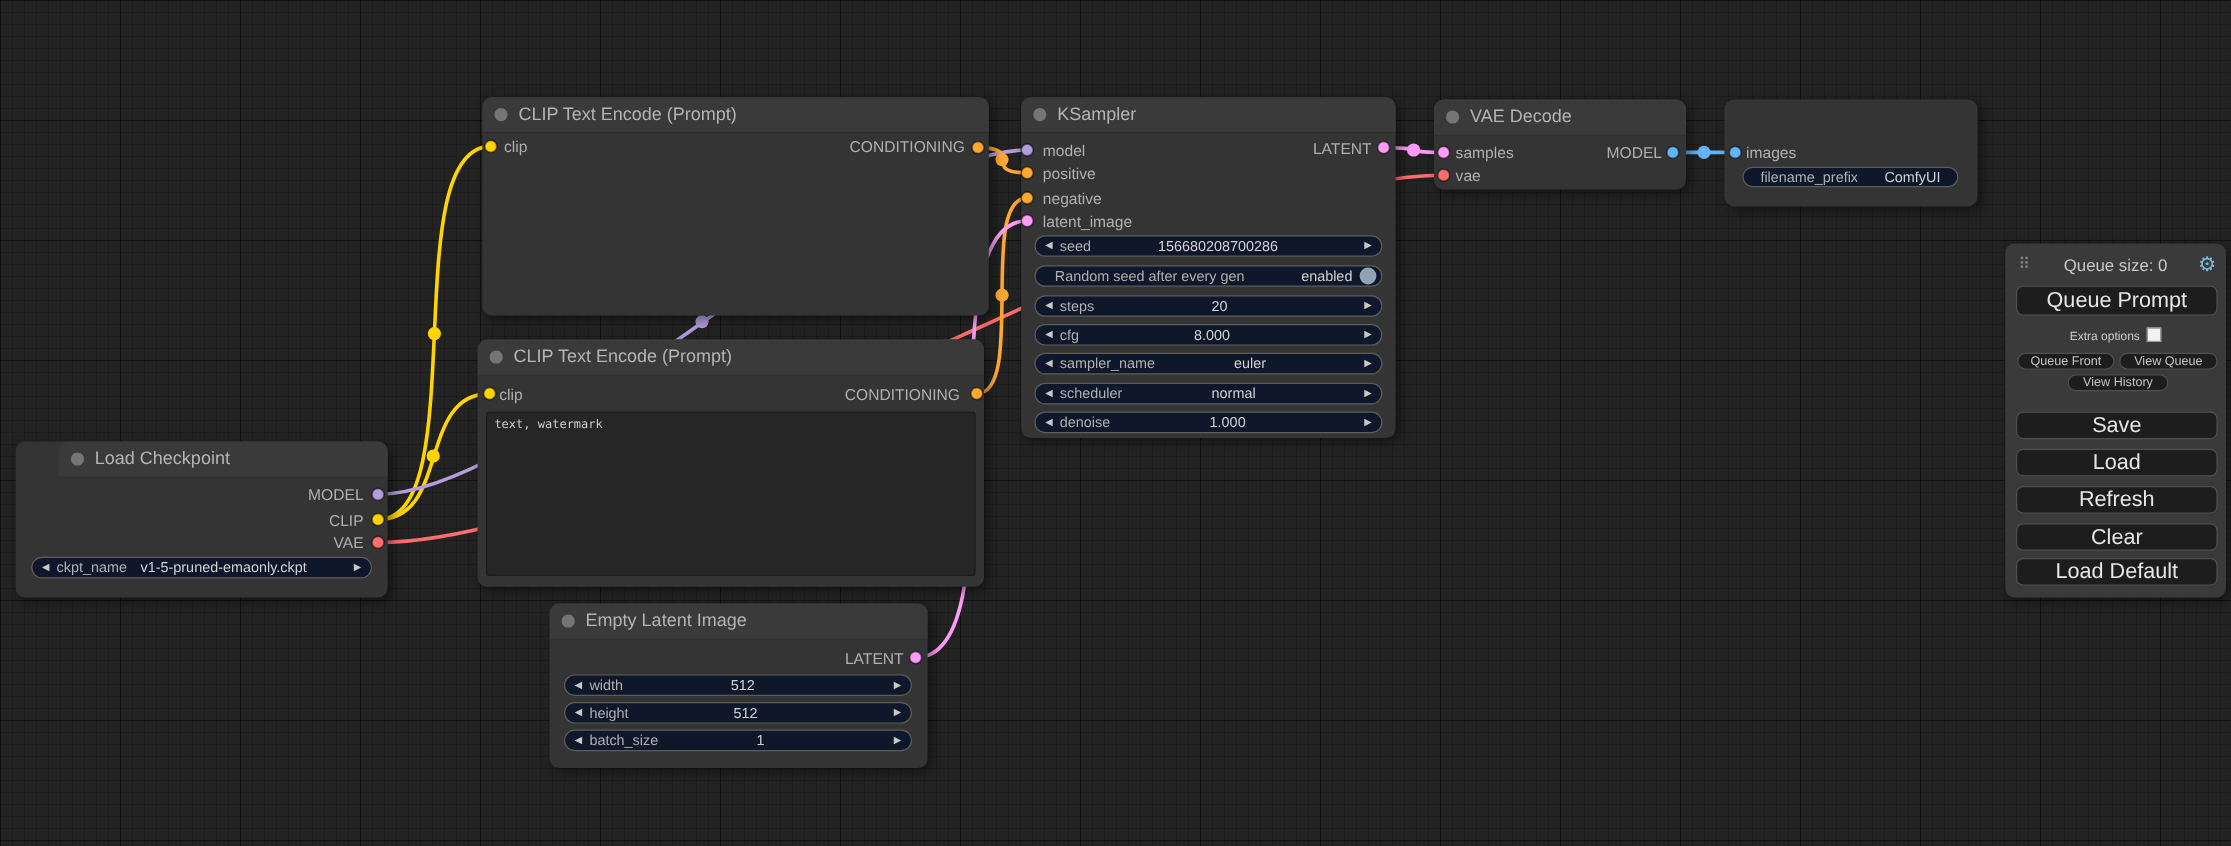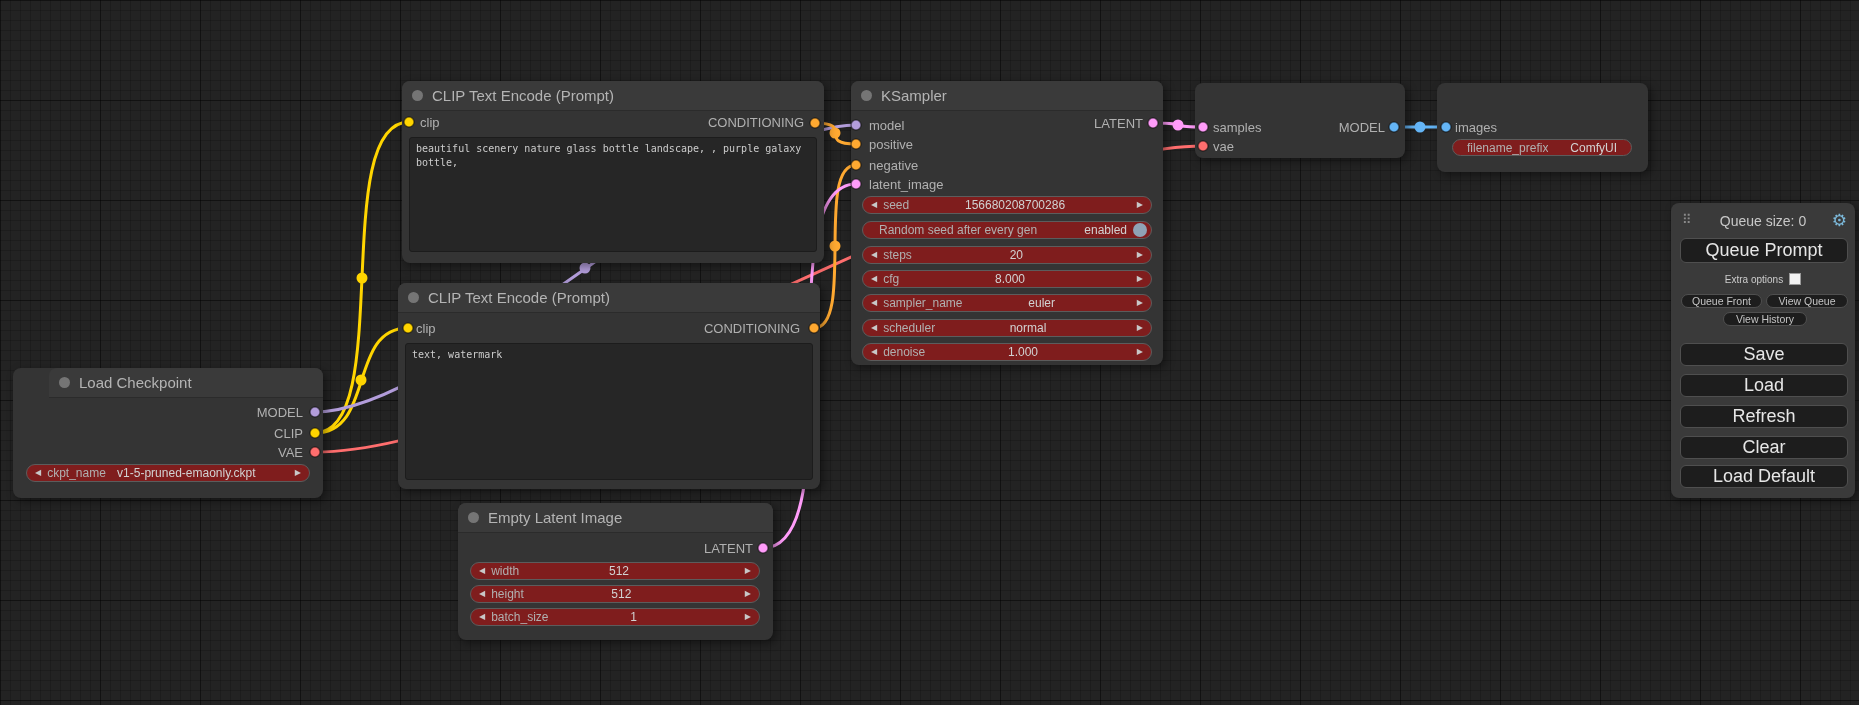--- a/index.html
+++ b/index.html
@@ -31,21 +31,21 @@
   .node-title { font-size:15px; color:#b4b4b4; white-space:nowrap; }
   .port-row { position:absolute; height:20px; display:flex; align-items:center; font-size:13px; color:#b0b0b0; }
   .in-row  { left:18px; }
   .out-row { right:20px; }
   .textbox {
     position:absolute; background:#262626; border:1px solid #1c1c1c; border-radius:3px;
     font-family:"DejaVu Sans Mono", monospace; font-size:10px; line-height:14px;
     color:#cccccc; padding:4px 6px; white-space:pre-wrap; word-break:break-word;
   }
   .widget {
-    position:absolute; height:18px; background:#7f1d1d; border:1px solid #5c5c5c;
+    position:absolute; height:18px; background:#0f172a; border:1px solid #5c5c5c;
     border-radius:10px; display:flex; align-items:center; font-size:12px;
     padding:0 8px; gap:6px; color:#b0b0b0;
   }
   .warr { font-size:8px; color:#c8c8c8; flex:0 0 auto; line-height:1; }
   .wname { white-space:nowrap; overflow:hidden; }
   .wval  { margin-left:auto; color:#d2d2d2; white-space:nowrap; }
   .toggle-dot { width:14px; height:14px; border-radius:50%; background:#8fa3b5; flex:0 0 auto; margin-right:-4px; }
   
   .qpanel {
     position:absolute; z-index:4; left:1671px; top:203px; width:184px; height:295px;
@@ -114,21 +114,20 @@
     </div>
   </div>
 
   <div class="node" style="left:402px; top:81px; width:422px; height:182px;">
     <div class="node-header">
       <span class="title-dot"></span>
       <span class="node-title">CLIP Text Encode (Prompt)</span>
     </div>
     <div class="port-row in-row" style="top:31px;">clip</div>
     <div class="port-row out-row" style="top:31px;">CONDITIONING</div>
-    <div class="textbox" style="left:7px; top:56px; width:408px; height:115px;">beautiful scenery nature glass bottle landscape, , purple galaxy bottle,</div>
   </div>
 
   <div class="node" style="left:398px; top:283px; width:422px; height:206px;">
     <div class="node-header">
       <span class="title-dot"></span>
       <span class="node-title">CLIP Text Encode (Prompt)</span>
     </div>
     <div class="port-row in-row" style="top:35px;">clip</div>
     <div class="port-row out-row" style="top:35px;">CONDITIONING</div>
     <div class="textbox" style="left:7px; top:60px; width:408px; height:137px;">text, watermark</div>
@@ -208,20 +207,24 @@
     </div>
     <div class="widget" style="left:11px; top:262px; width:290px;">
       <span class="warr">◀</span>
       <span class="wname">denoise</span>
       <span class="wval" style="margin-right:16px;">1.000</span>
       <span class="warr" style="margin-left:auto;">▶</span>
     </div>
   </div>
 
   <div class="node" style="left:1195px; top:83px; width:210px; height:75px;">
+    <div class="node-header">
+      <span class="title-dot"></span>
+      <span class="node-title">VAE Decode</span>
+    </div>
     <div class="port-row in-row" style="top:34px;">samples</div>
     <div class="port-row in-row" style="top:53px;">vae</div>
     <div class="port-row out-row" style="top:34px;">MODEL</div>
   </div>
 
   <div class="node" style="left:1437px; top:83px; width:211px; height:89px;">
     <div class="port-row in-row" style="top:34px;">images</div>
     <div class="widget" style="left:15px; top:56px; width:180px; height:17px; padding-left:14px;">
       <span class="wname">filename_prefix</span>
       <span class="wval" style="margin-right:6px;">ComfyUI</span>

